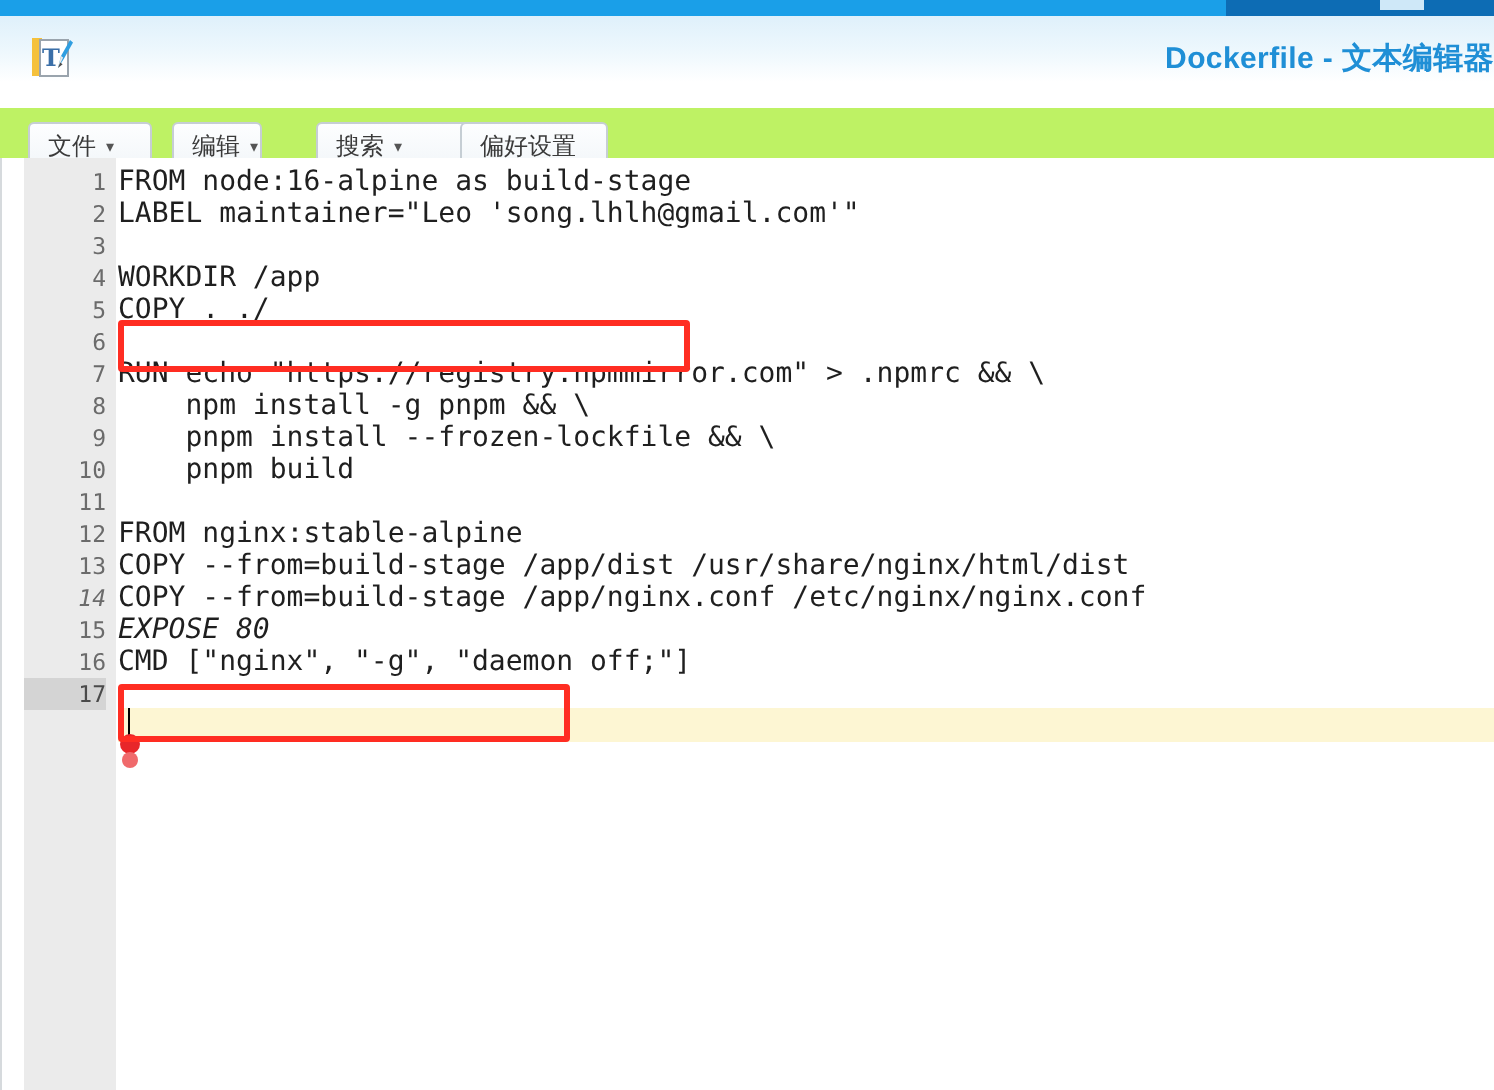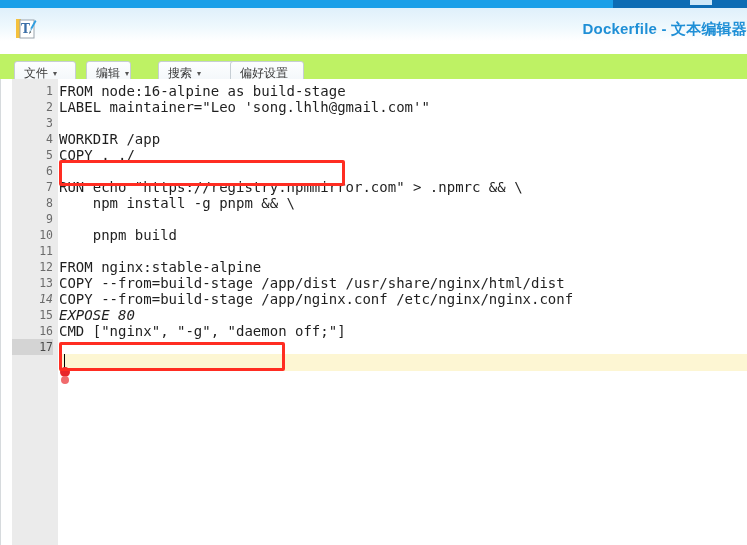--- a/index.html
+++ b/index.html
@@ -255,20 +255,21 @@
       <div class="caret-pin"></div>
       <div class="caret-pin2"></div>
     <div class="code-line" style="top: 4px;">FROM node:16-alpine as build-stage</div>
         <div class="code-line" style="top: 20px;">LABEL maintainer="Leo 'song.lhlh@gmail.com'"</div>
         <div class="code-line" style="top: 36px;"></div>
         <div class="code-line" style="top: 52px;">WORKDIR /app</div>
         <div class="code-line" style="top: 68px;">COPY . ./</div>
         <div class="code-line" style="top: 84px;"></div>
         <div class="code-line" style="top: 100px;">RUN echo "https://registry.npmmirror.com" &gt; .npmrc &amp;&amp; \</div>
         <div class="code-line" style="top: 116px;">    npm install -g pnpm &amp;&amp; \</div>
+        <div class="code-line" style="top: 132px;">    pnpm install --frozen-lockfile &amp;&amp; \</div>
         <div class="code-line" style="top: 148px;">    pnpm build</div>
         <div class="code-line" style="top: 164px;"></div>
         <div class="code-line" style="top: 180px;">FROM nginx:stable-alpine</div>
         <div class="code-line" style="top: 196px;">COPY --from=build-stage /app/dist /usr/share/nginx/html/dist</div>
         <div class="code-line" style="top: 212px;">COPY --from=build-stage /app/nginx.conf /etc/nginx/nginx.conf</div>
         <div class="code-line" style="top: 228px; font-style: italic;">EXPOSE 80</div>
         <div class="code-line" style="top: 244px;">CMD ["nginx", "-g", "daemon off;"]</div>
         <div class="code-line" style="top: 260px;"></div>
       </div>
 

